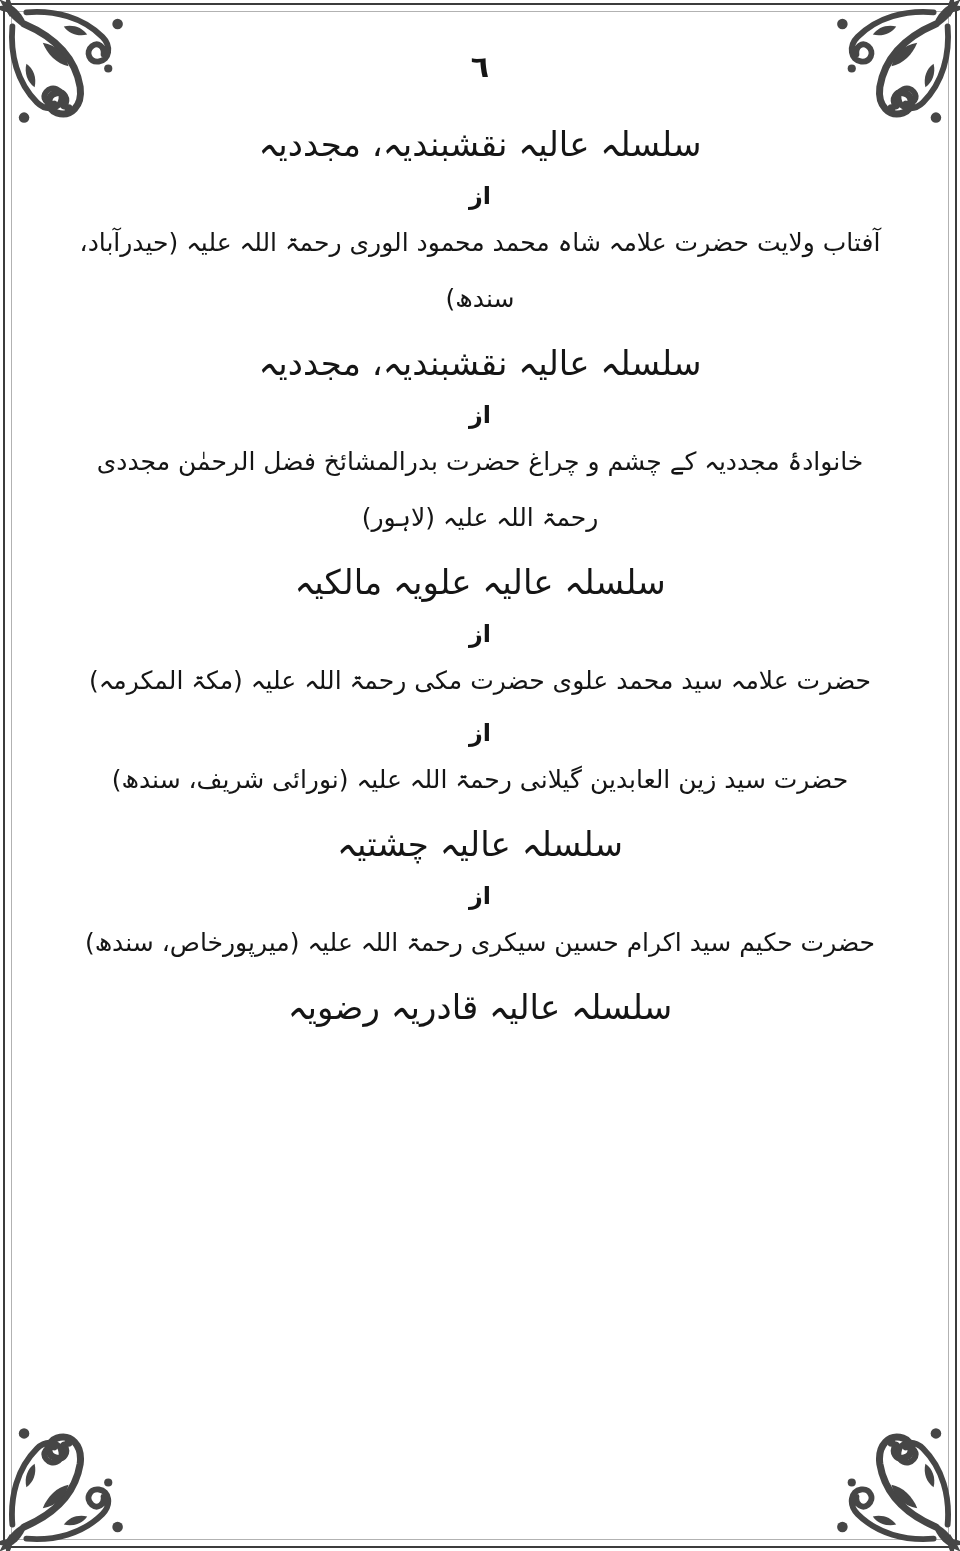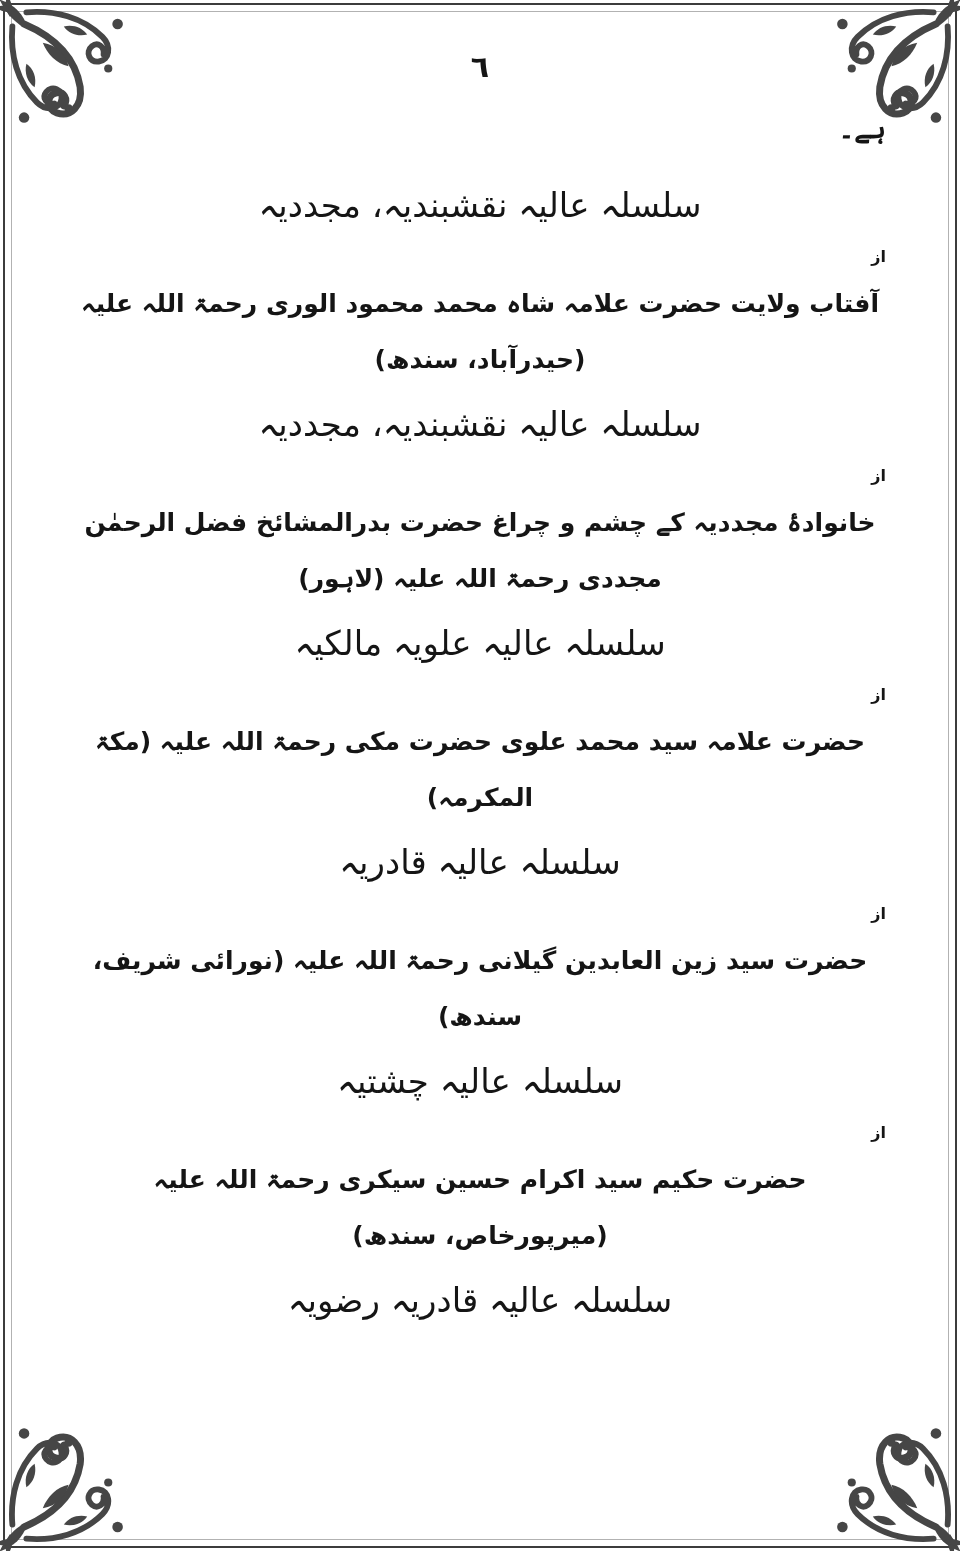--- a/index.html
+++ b/index.html
@@ -75,28 +75,27 @@
   .intro { margin-bottom: 10px; }
 
   .silsila { text-align: center; margin: 5px 0; }
   .silsila-heading {
     font-size: 34px;
     font-weight: normal;
     line-height: 62px;
     margin-bottom: 2px;
   }
   .from-label {
-    font-size: 16px;
+    font-size: 24px;
     font-weight: bold;
     line-height: 38px;
-    text-align: right;
   }
   .silsila-name {
     font-size: 25px;
-    font-weight: bold;
+    font-weight: normal;
     line-height: 56px;
   }
 </style>
 </head>
 <body>
 
 <div class="page">
 
   <div class="frame-outer"></div>
   <div class="frame-inner"></div>
@@ -135,21 +134,20 @@
     </svg>
   <svg class="corner br" viewBox="0 0 130 130" aria-hidden="true">
       <use href="#flourish"></use>
     </svg>
 
   <div class="content">
 
     <div class="page-number">٦</div>
 
     <div class="para intro">
-      <p class="line start">ہے۔</p>
     </div>
 
     <div id="silsila-list">
   <section class="silsila">
     <h2 class="silsila-heading">سلسلہ عالیہ نقشبندیہ، مجددیہ</h2>
     <div class="from-label">از</div>
     <div class="silsila-name">آفتاب ولایت حضرت علامہ شاہ محمد محمود الوری رحمۃ اللہ علیہ (حیدرآباد، سندھ)</div>
   </section>
 
   <section class="silsila">
@@ -158,21 +156,20 @@
     <div class="silsila-name">خانوادۂ مجددیہ کے چشم و چراغ حضرت بدرالمشائخ فضل الرحمٰن مجددی رحمۃ اللہ علیہ (لاہور)</div>
   </section>
 
   <section class="silsila">
     <h2 class="silsila-heading">سلسلہ عالیہ علویہ مالکیہ</h2>
     <div class="from-label">از</div>
     <div class="silsila-name">حضرت علامہ سید محمد علوی حضرت مکی رحمۃ اللہ علیہ (مکۃ المکرمہ)</div>
   </section>
 
   <section class="silsila">
-    <h2 class="silsila-heading">سلسلہ عالیہ قادریہ</h2>
     <div class="from-label">از</div>
     <div class="silsila-name">حضرت سید زین العابدین گیلانی رحمۃ اللہ علیہ (نورائی شریف، سندھ)</div>
   </section>
 
   <section class="silsila">
     <h2 class="silsila-heading">سلسلہ عالیہ چشتیہ</h2>
     <div class="from-label">از</div>
     <div class="silsila-name">حضرت حکیم سید اکرام حسین سیکری رحمۃ اللہ علیہ (میرپورخاص، سندھ)</div>
   </section>
 

